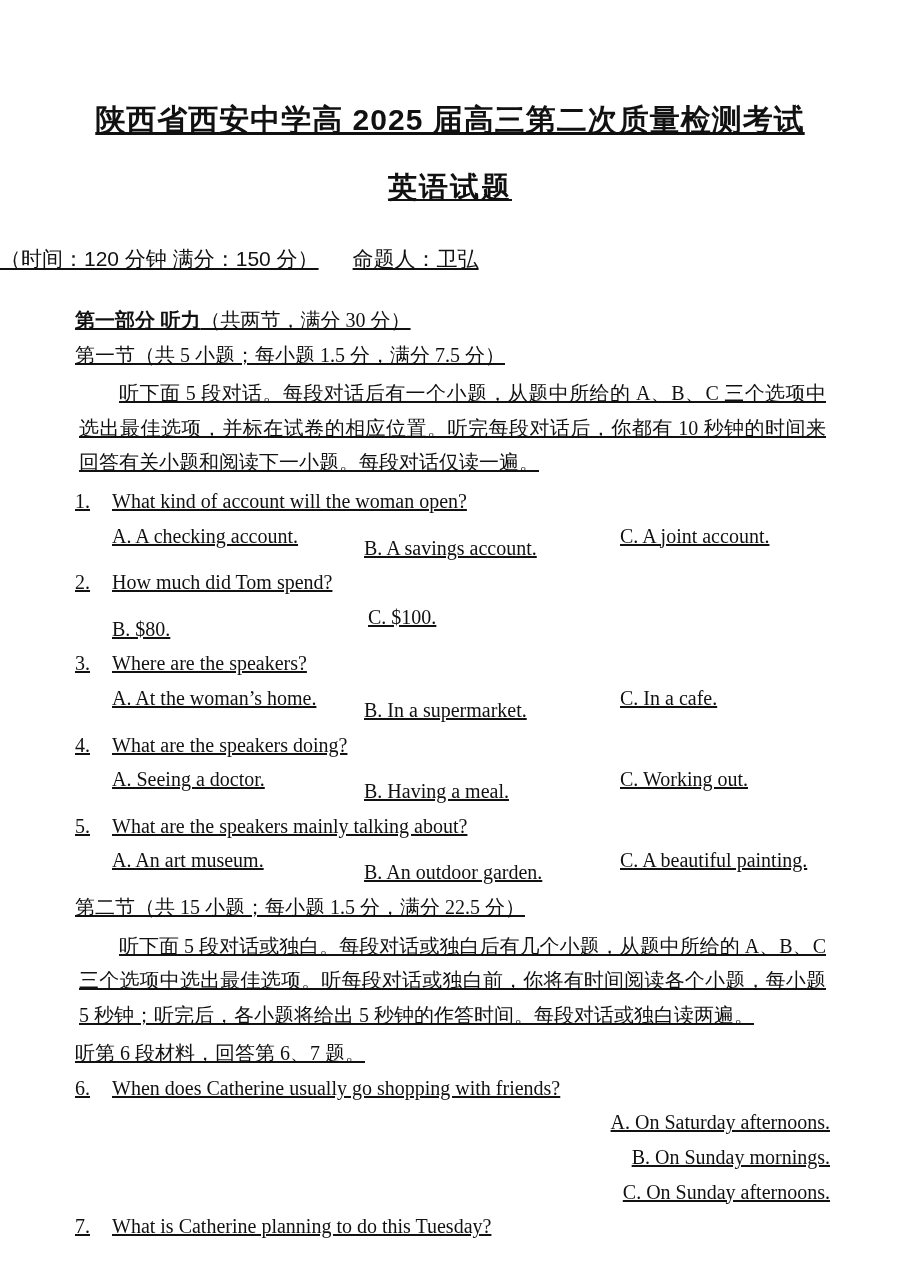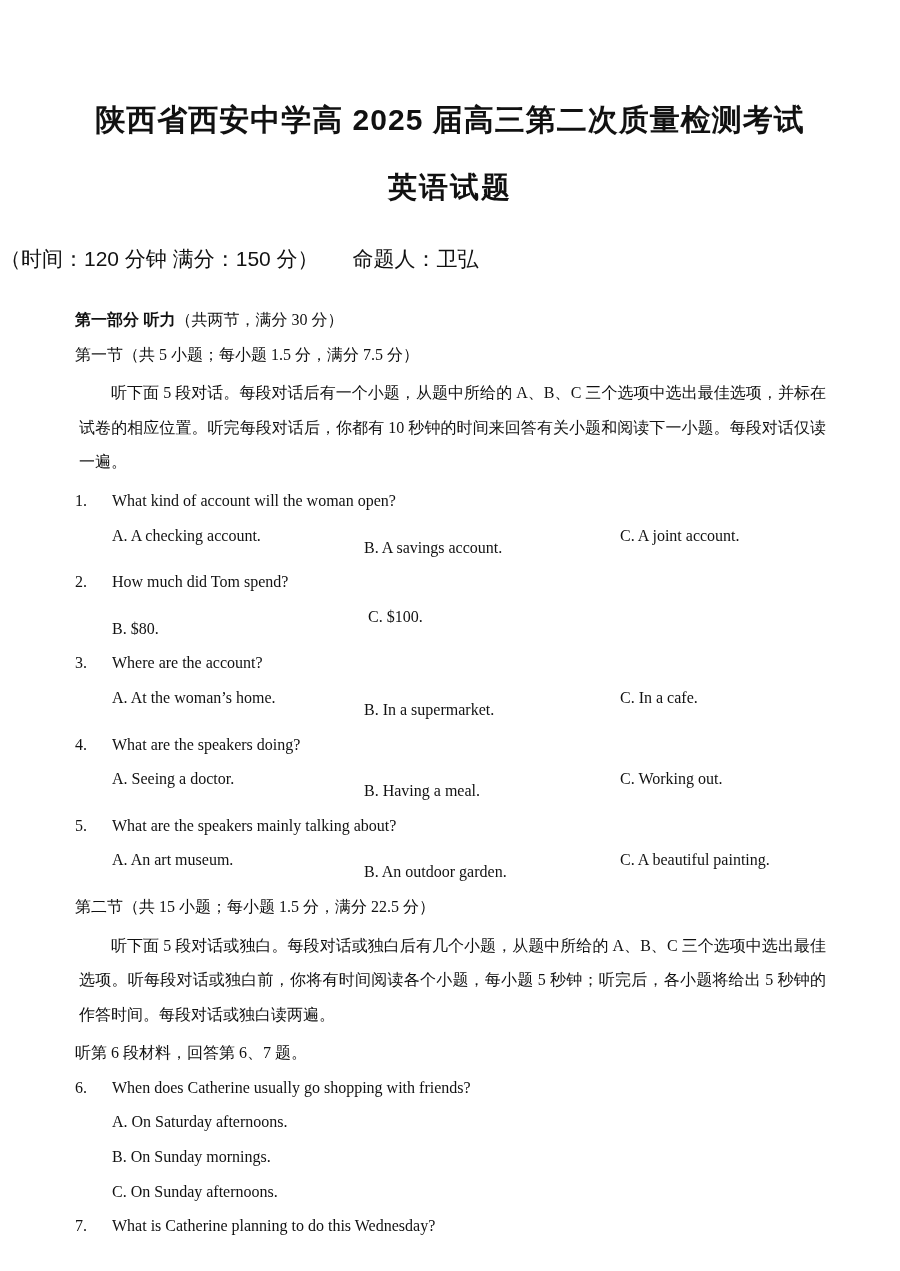--- a/index.html
+++ b/index.html
@@ -5,20 +5,21 @@
   html, body { margin: 0; padding: 0; background: #ffffff; }
   .page {
     position: relative;
     width: 900px;
     height: 1271px;
     background: #ffffff;
     color: #111111;
     font-family: "Liberation Serif", "DejaVu Serif", serif;
     overflow: hidden;
     box-sizing: border-box;
+    text-decoration: underline;
   }
   .content {
     padding: 0 70px 0 75px;
     box-sizing: border-box;
   }
   .doc-title {
     margin-top: 97px;
     text-align: center;
     font-family: "Liberation Sans", "DejaVu Sans", sans-serif;
     font-weight: 700;
@@ -37,41 +38,41 @@
   .doc-meta {
     margin-top: 34px;
     text-align: left;
     font-family: "Liberation Sans", "DejaVu Sans", sans-serif;
     font-size: 21px;
     line-height: 34px;
   }
   .doc-meta .meta-gap { display: inline-block; width: 34px; }
   .body-text {
     margin-top: 27px;
-    font-size: 16px;
+    font-size: 20px;
     line-height: 34.6px;
   }
   .line { min-height: 34.6px; }
   .part-heading .bold-part {
     font-weight: 700;
     font-family: "Liberation Sans", "DejaVu Sans", sans-serif;
   }
   .instructions {
     margin: 4px;
     text-align: justify;
     text-indent: 2em;
   }
   .question-line { display: flex; }
   .q-num { flex: none; width: 37px; }
   .q-text { flex: 1; }
   .options-line { display: flex; padding-left: 37px; }
   .opt-a { flex: none; width: 252px; }
   .opt-b { flex: none; width: 256px; margin-top: 12px; }
   .opt-c { flex: 1; }
-  .option-vertical { padding-left: 37px; }
+  .option-vertical { padding-left: 37px; text-align: right; }
   .material-note { }
 </style>
 </head>
 <body>
 
 <div class="page">
   <div class="doc-title">陕西省西安中学高 2025 届高三第二次质量检测考试</div>
   <div class="doc-subtitle">英语试题</div>
   <div class="doc-meta">
     <span>（时间：120 分钟  满分：150 分）</span><span class="meta-gap"></span><span>命题人：卫弘</span>
@@ -101,21 +102,21 @@
       <span class="q-num">2.</span>
       <span class="q-text">How much did Tom spend?</span>
     </div>
     <div class="line options-line">
       <span class="opt-b">B. $80.</span>
       <span class="opt-c">C. $100.</span>
     </div>
 
     <div class="line question-line">
       <span class="q-num">3.</span>
-      <span class="q-text">Where are the account?</span>
+      <span class="q-text">Where are the speakers?</span>
     </div>
     <div class="line options-line">
       <span class="opt-a">A. At the woman’s home.</span>
       <span class="opt-b">B. In a supermarket.</span>
       <span class="opt-c">C. In a cafe.</span>
     </div>
 
     <div class="line question-line">
       <span class="q-num">4.</span>
       <span class="q-text">What are the speakers doing?</span>
@@ -145,17 +146,17 @@
     <div class="line question-line">
       <span class="q-num">6.</span>
       <span class="q-text">When does Catherine usually go shopping with friends?</span>
     </div>
     <div class="line option-vertical">A. On Saturday afternoons.</div>
     <div class="line option-vertical">B. On Sunday mornings.</div>
     <div class="line option-vertical">C. On Sunday afternoons.</div>
 
     <div class="line question-line">
       <span class="q-num">7.</span>
-      <span class="q-text">What is Catherine planning to do this Wednesday?</span>
+      <span class="q-text">What is Catherine planning to do this Tuesday?</span>
     </div>
 
   </div>
 </div>
 
 </body></html>

